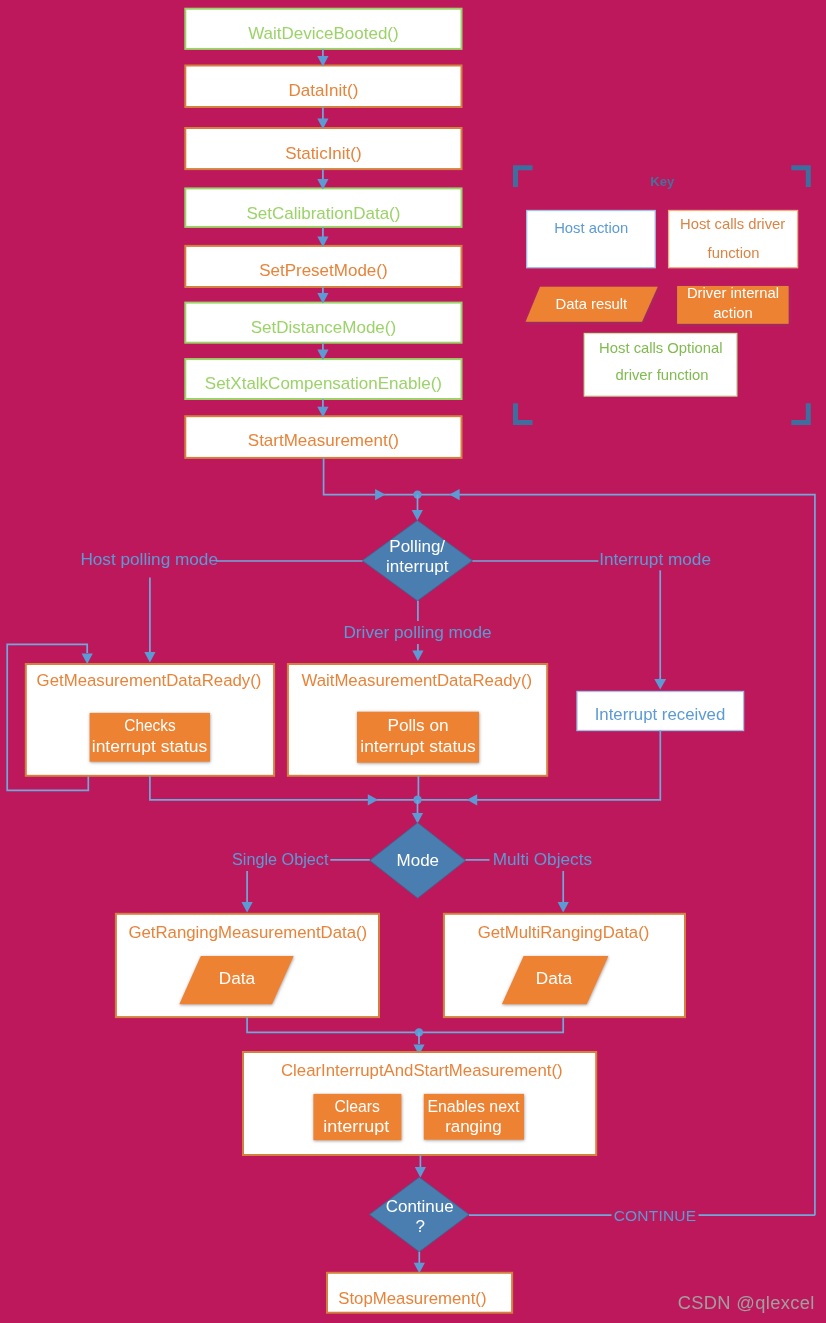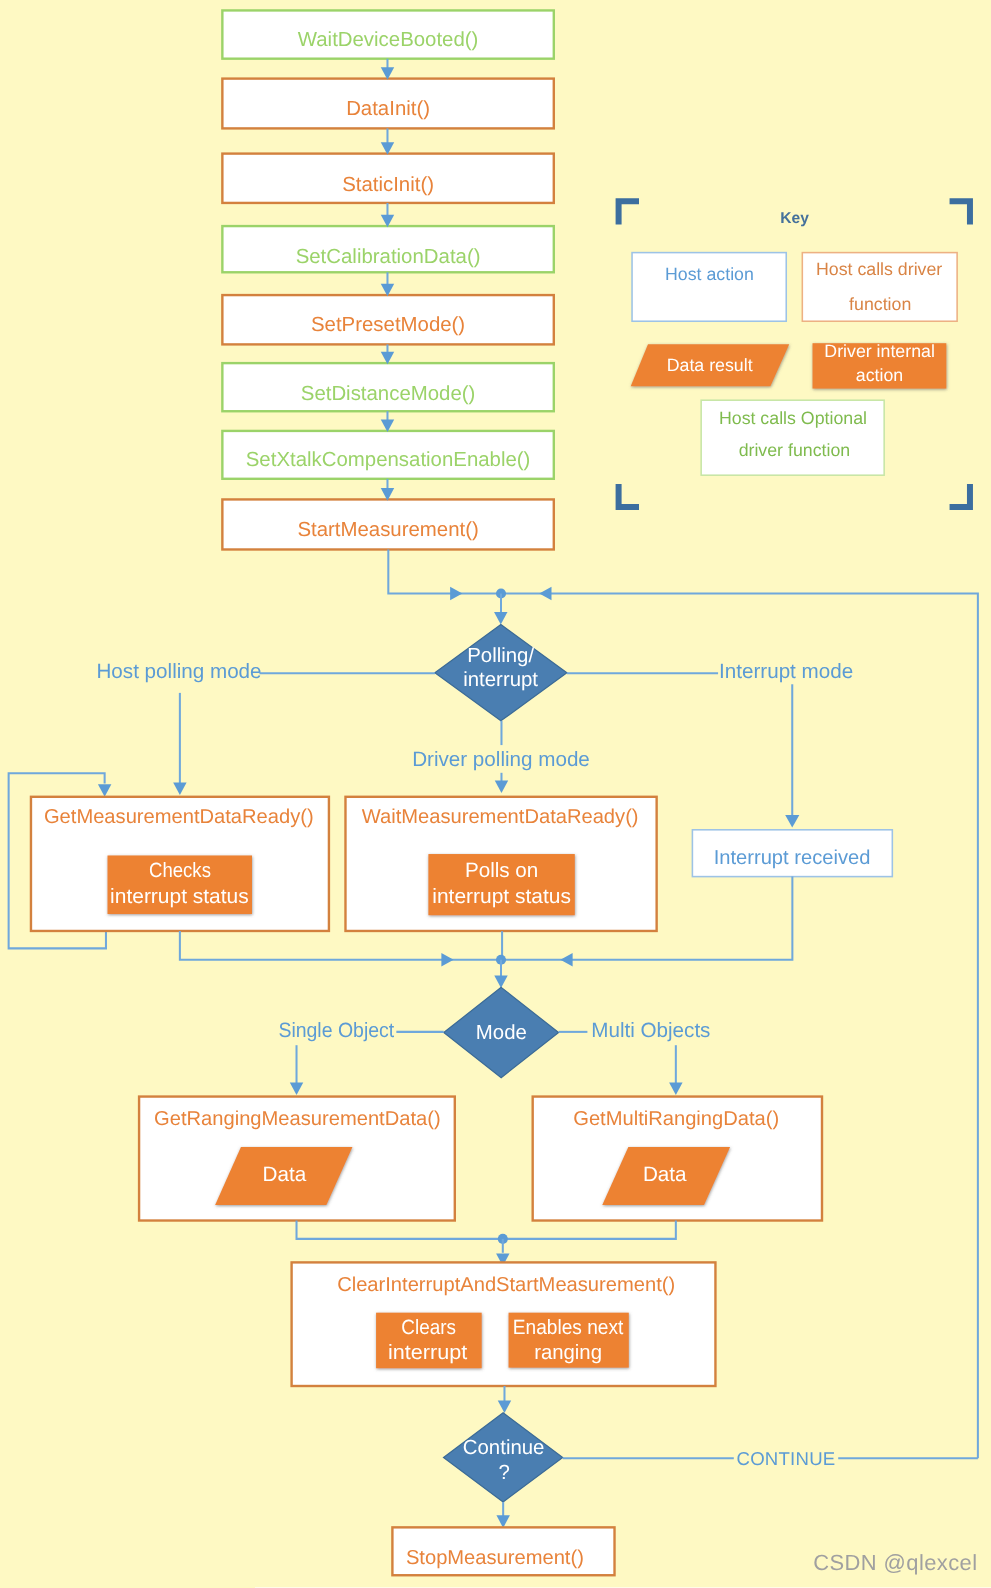--- a/index.html
+++ b/index.html
@@ -1,19 +1,19 @@
 <!DOCTYPE html>
 <html><head>
 <meta charset="utf-8">
 <title>VL53L1X ranging flowchart</title>
 <style>
   html,body{margin:0;padding:0;background:#fff;}
   body{width:826px;height:1323px;overflow:hidden;
        font-family:"Liberation Sans",sans-serif;}
-  #stage{position:relative;width:826px;height:1323px;background:#fef9c3;}
+  #stage{position:relative;width:826px;height:1323px;background:#be185d;}
   svg#diagram{position:absolute;top:0;left:0;display:block;}
   text{font-family:"Liberation Sans",sans-serif;}
   .node-rect{fill:#fff;}
   .rect-green{stroke:#9BD369;stroke-width:2;}
   .rect-orange{stroke:#D3813E;stroke-width:2;}
   .rect-bluethin{stroke:#9DC3E6;stroke-width:1.3;}
   .rect-orangethin{stroke:#EDB183;stroke-width:1.3;}
   .rect-greenthin{stroke:#C7E6A6;stroke-width:1.3;}
   .fill-orange{fill:#ED8233;}
   .shadowed{filter:url(#softshadow);}

